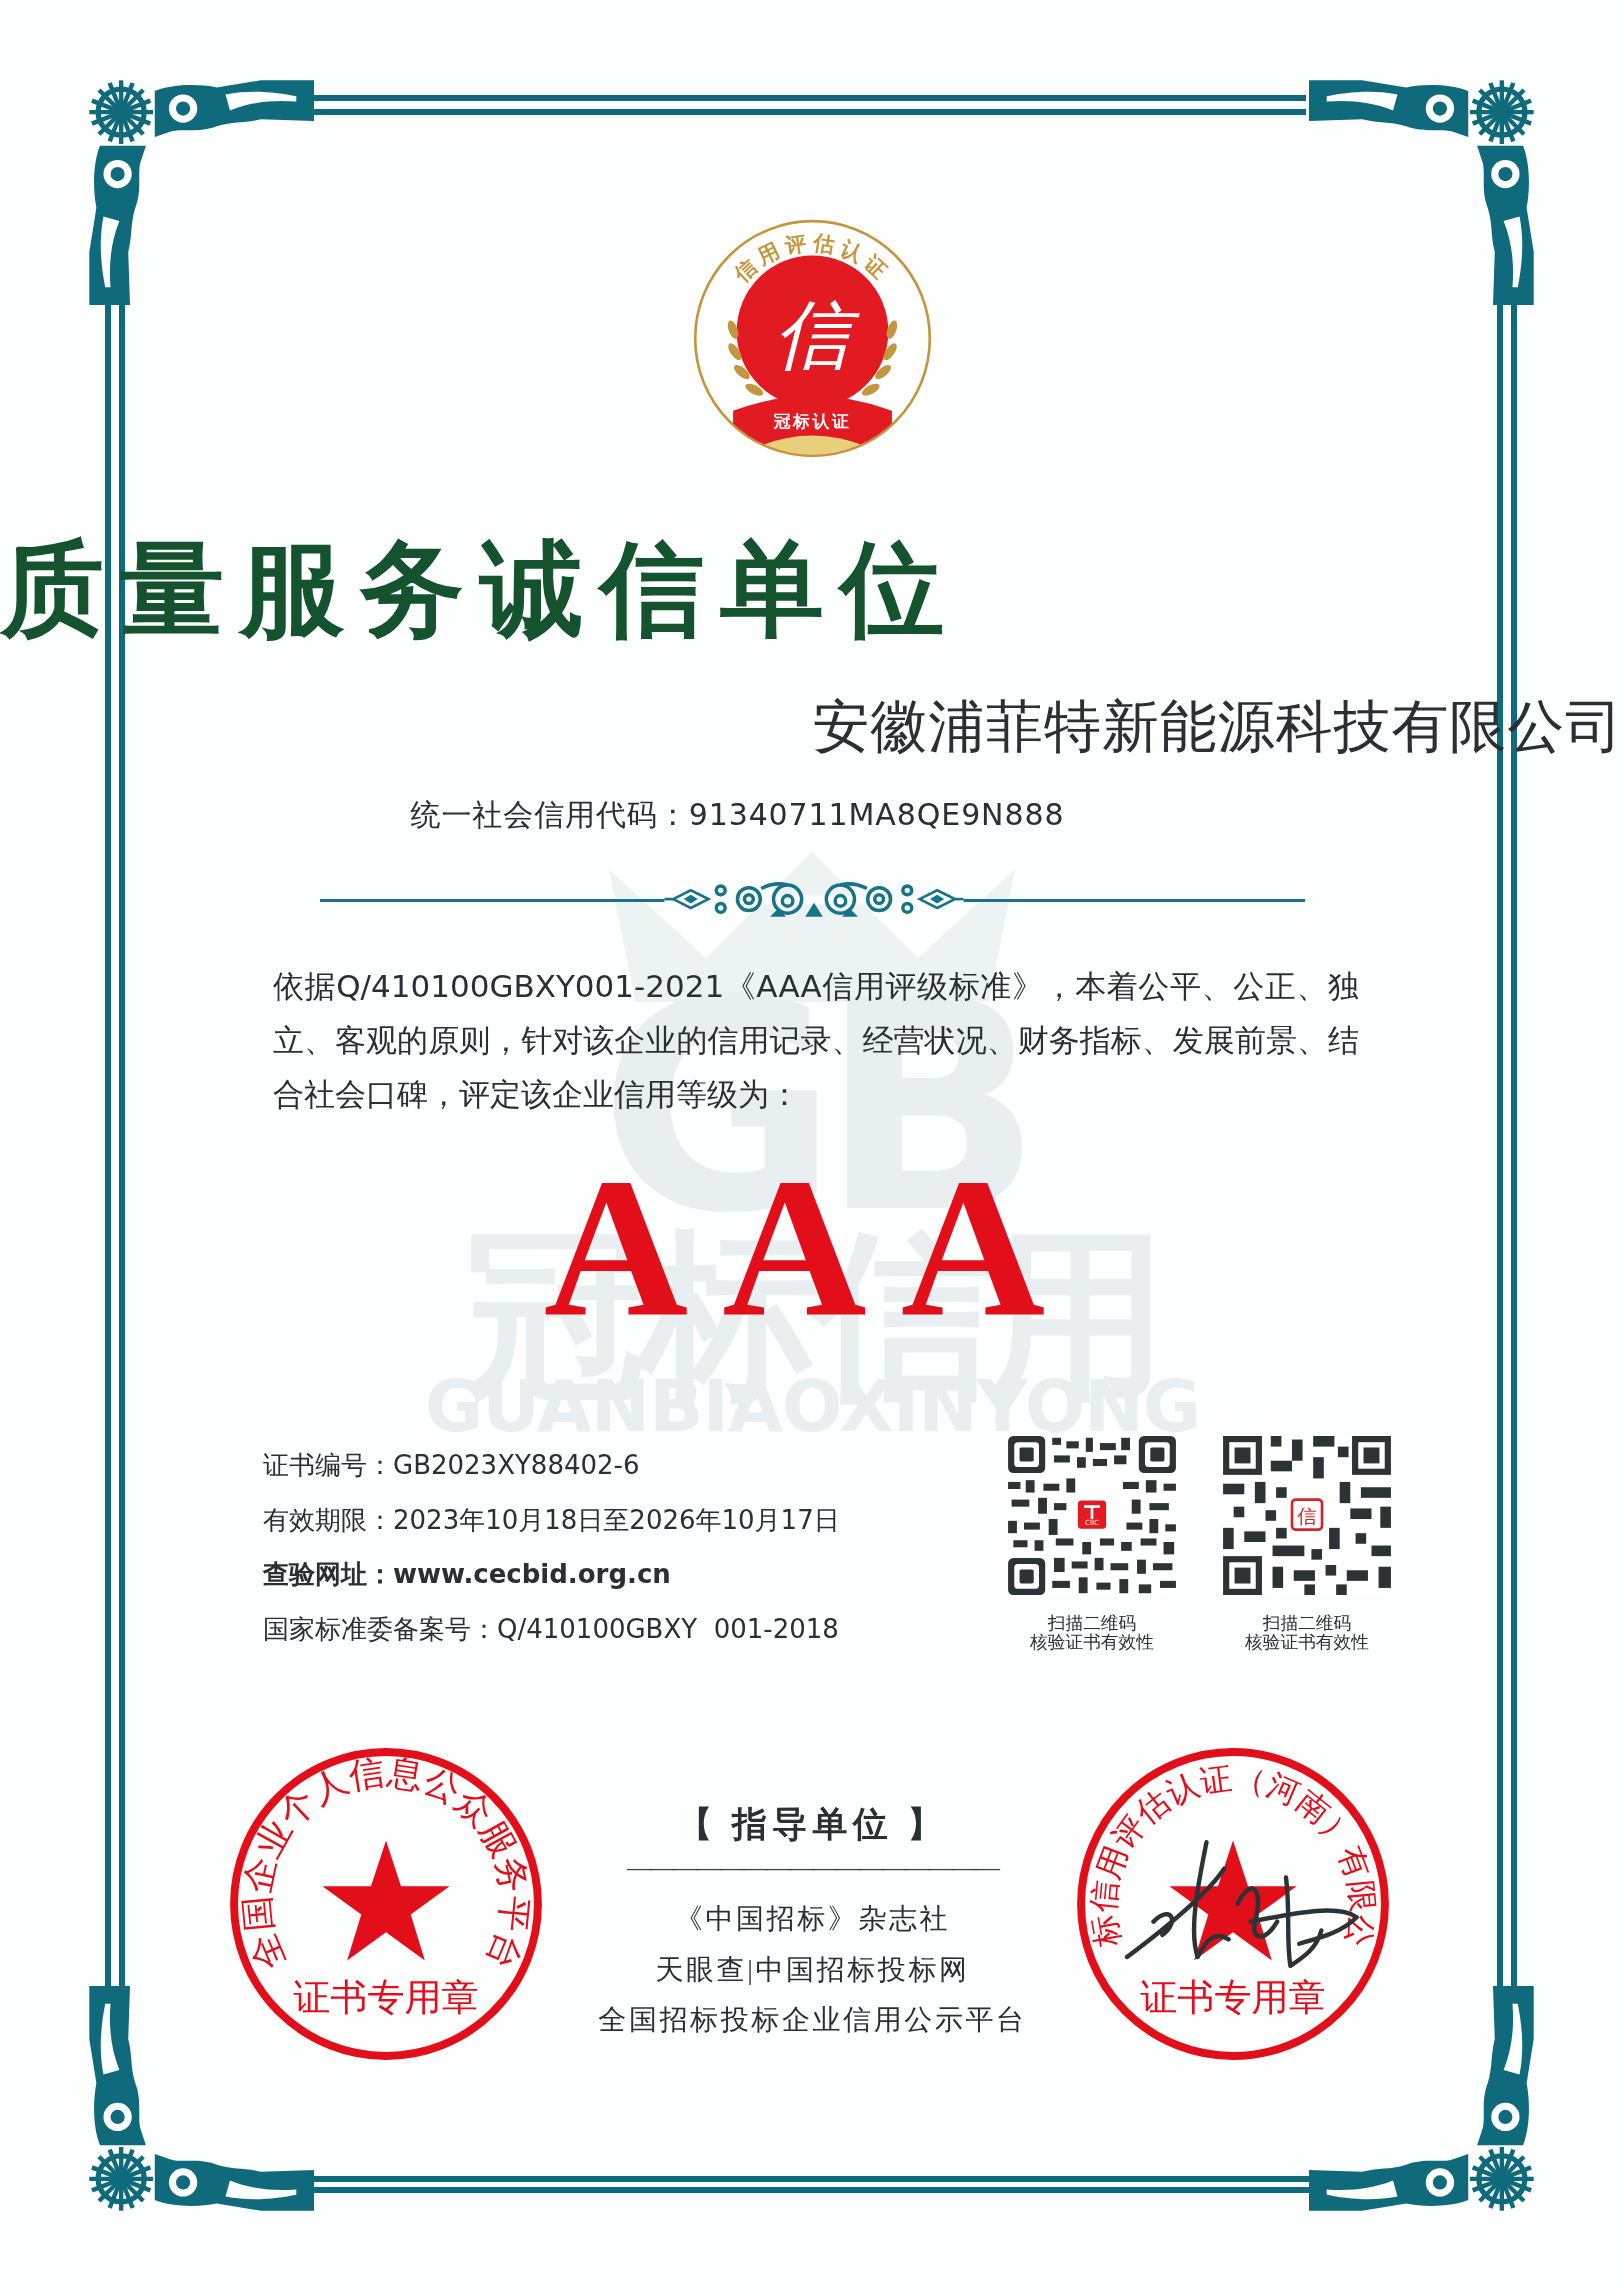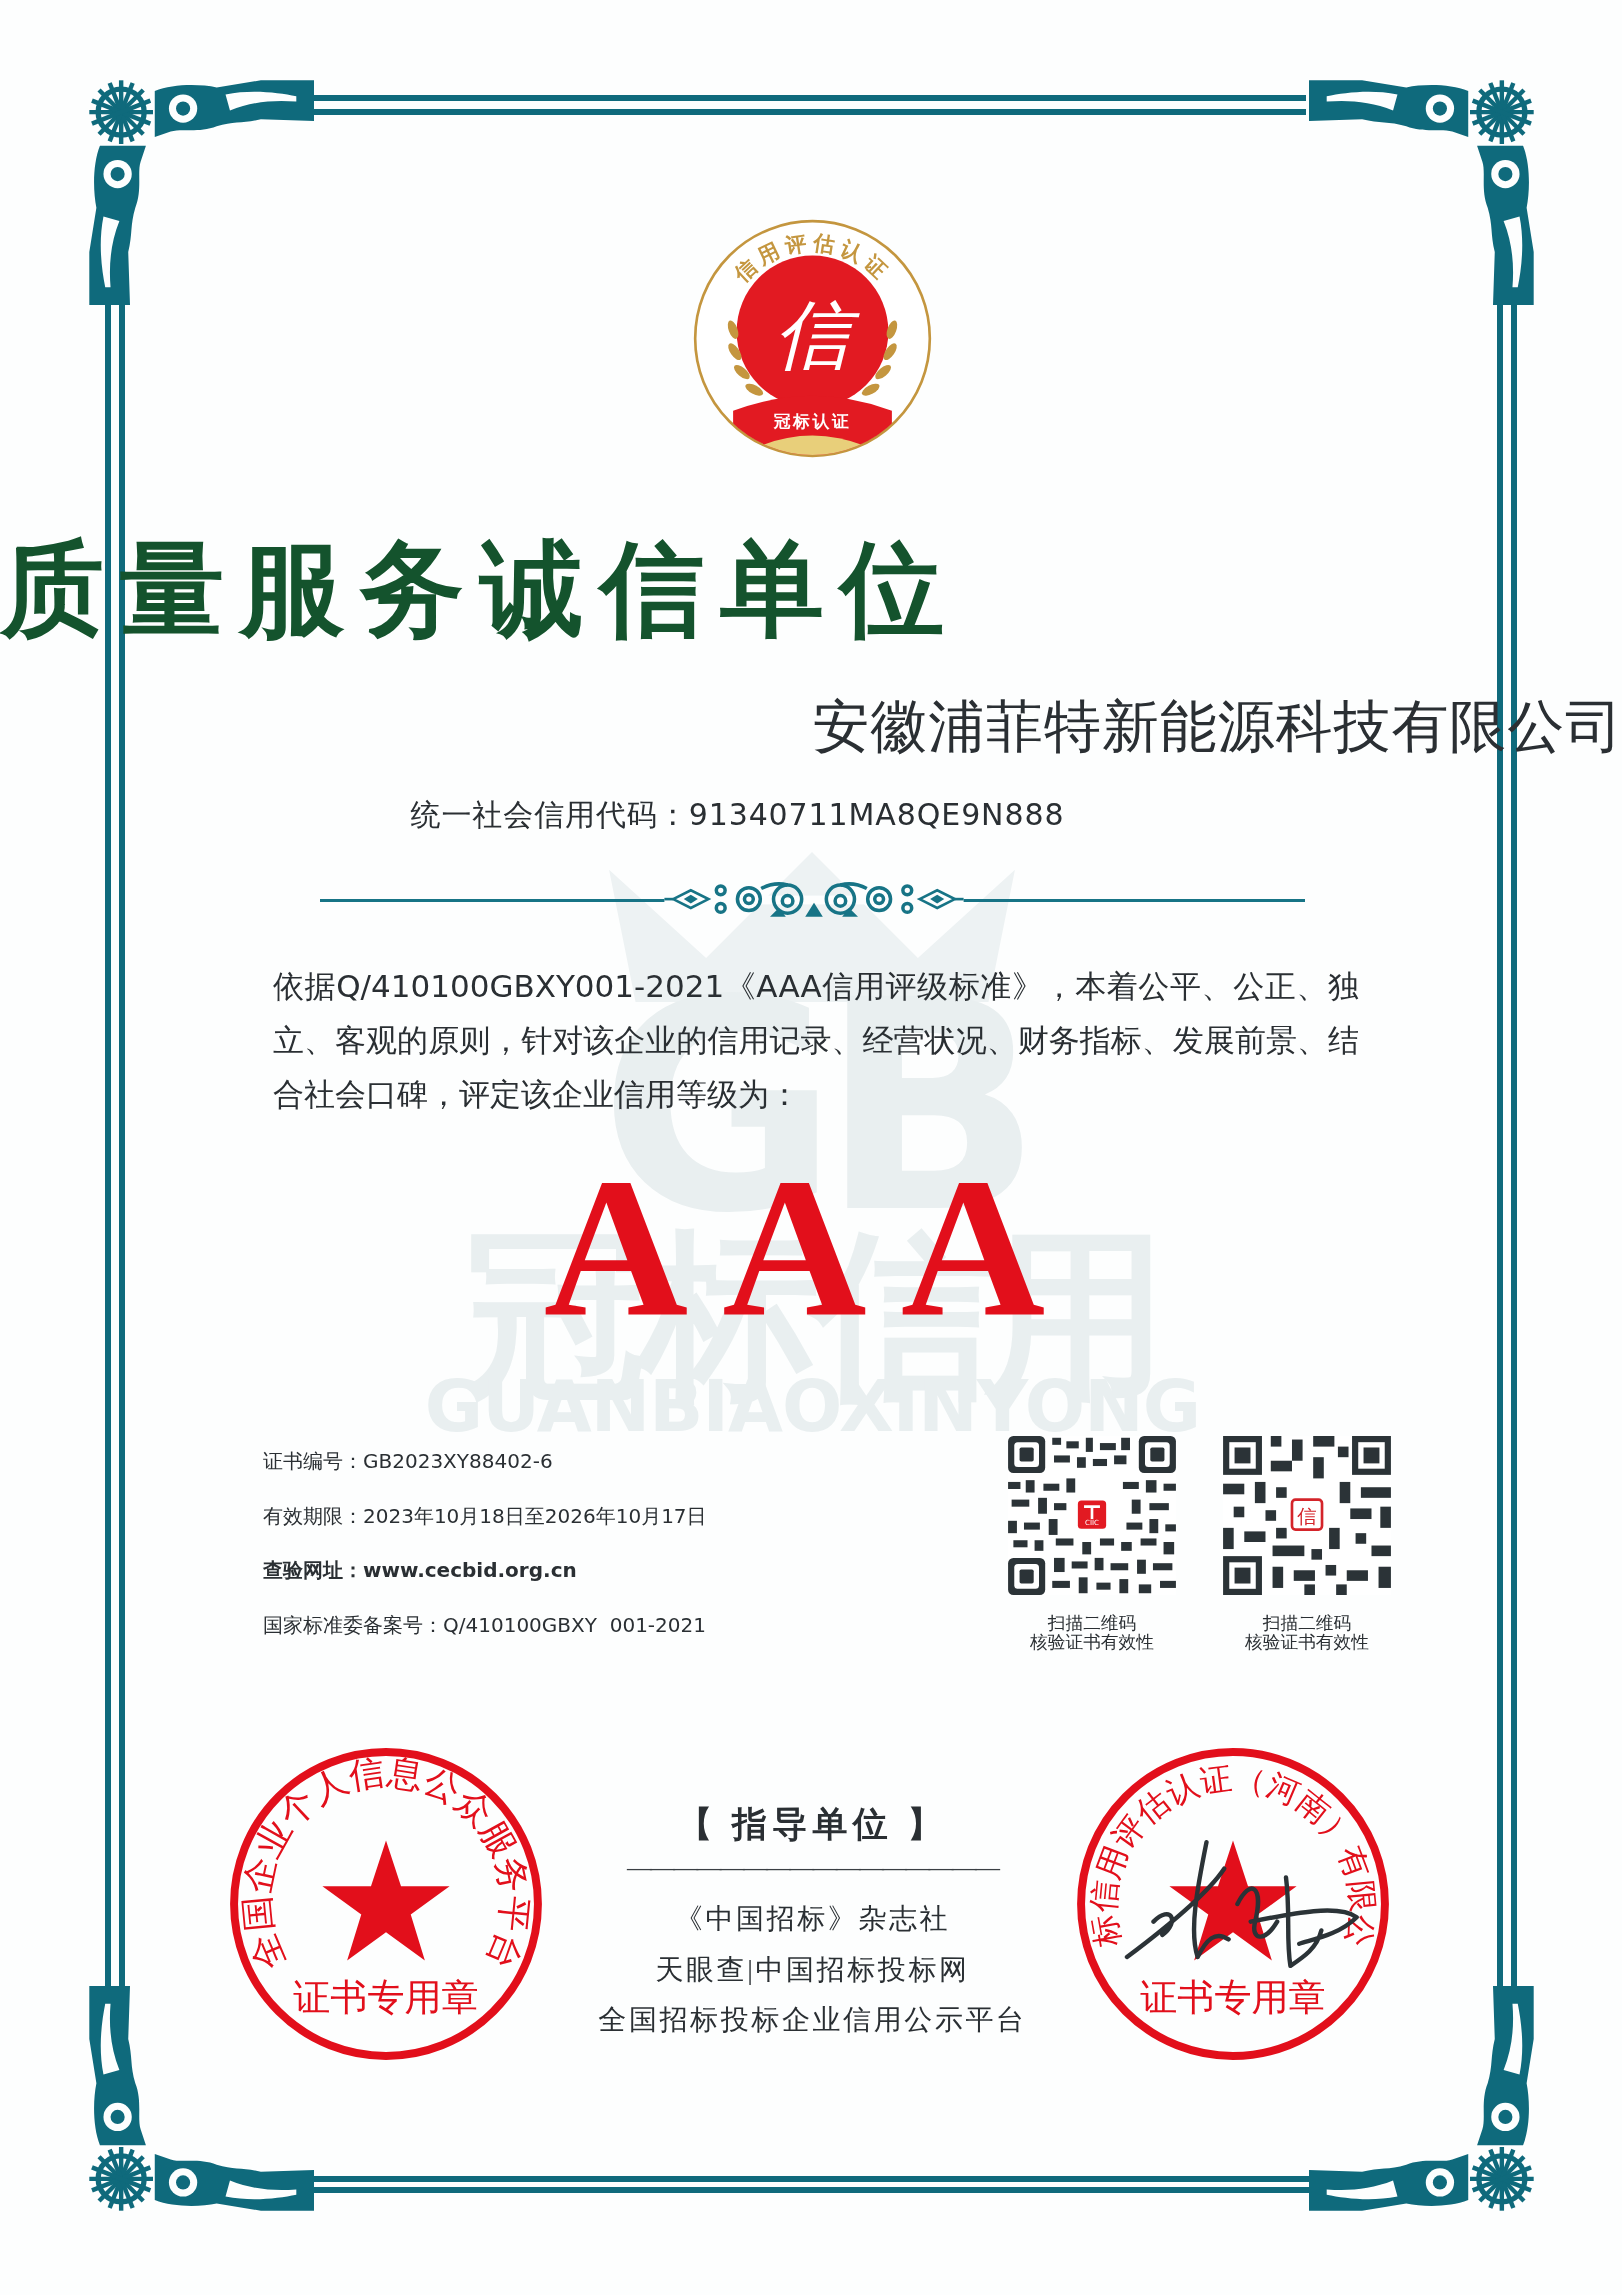--- a/index.html
+++ b/index.html
@@ -17,21 +17,21 @@
   .company { position:absolute; left:0; width:1623px; top:689px; text-align:right;
              font-size:57px; color:#2a2f33; letter-spacing:0.9px; }
   .credit { position:absolute; left:0; width:1475px; top:795px; text-align:center;
             font-size:30px; color:#2a2f33; letter-spacing:0.9px; }
   .divider { position:absolute; left:320px; top:899px; width:985px; height:2.6px; background:#177486; }
   .para { position:absolute; left:273px; top:959px; width:1086px; font-size:31px; line-height:54px;
           color:#2a2f33; text-align:justify; text-align-last:left; }
   .aaa { position:absolute; left:0; width:1623px; top:1148px; text-align:center;
          font-family:"Liberation Serif","DejaVu Serif",serif; font-weight:bold; font-size:200px;
          color:#e20f1b; letter-spacing:34px; line-height:200px; }
-  .info { position:absolute; left:263px; font-size:20px; color:#2a2f33; white-space:nowrap; }
+  .info { position:absolute; left:263px; font-size:26px; color:#2a2f33; white-space:nowrap; }
   .qr { position:absolute; width:168px; height:159px; }
   .qr-cap { position:absolute; width:212px; text-align:center; font-size:17.7px; line-height:19.4px; color:#2a2f33; }
   .seal { position:absolute; }
   .guide { position:absolute; left:583px; width:459px; text-align:center; color:#2a2f33;
            font-family:Liberation Serif, serif; }
 </style>
 </head>
 <body>
 
 <div>
@@ -241,21 +241,21 @@
 <div class="info" style="top:1448px;">
   <span>证书编号：</span><span>GB2023XY88402-6</span>
 </div>
 <div class="info" style="top:1503px;">
   <span>有效期限：</span><span>2023年10月18日至2026年10月17日</span>
 </div>
 <div class="info" style="top:1557px;font-weight:bold;">
   <span>查验网址：</span><span>www.cecbid.org.cn</span>
 </div>
 <div class="info" style="top:1612px;">
-  <span>国家标准委备案号：</span><span style="white-space:pre;">Q/410100GBXY  001-2021</span>
+  <span>国家标准委备案号：</span><span style="white-space:pre;">Q/410100GBXY  001-2018</span>
 </div>
 
 <svg class="qr" style="left:1008px; top:1436px;" viewBox="0 0 190 180">
   <rect width="190" height="180" fill="#fff"></rect>
   <g fill="#2b3337">
     <rect x="0" y="0" width="42" height="42" rx="6"></rect>
       <rect x="148" y="0" width="42" height="42" rx="6"></rect>
       <rect x="0" y="138" width="42" height="42" rx="6"></rect>
   </g>
   <g fill="#fff">

